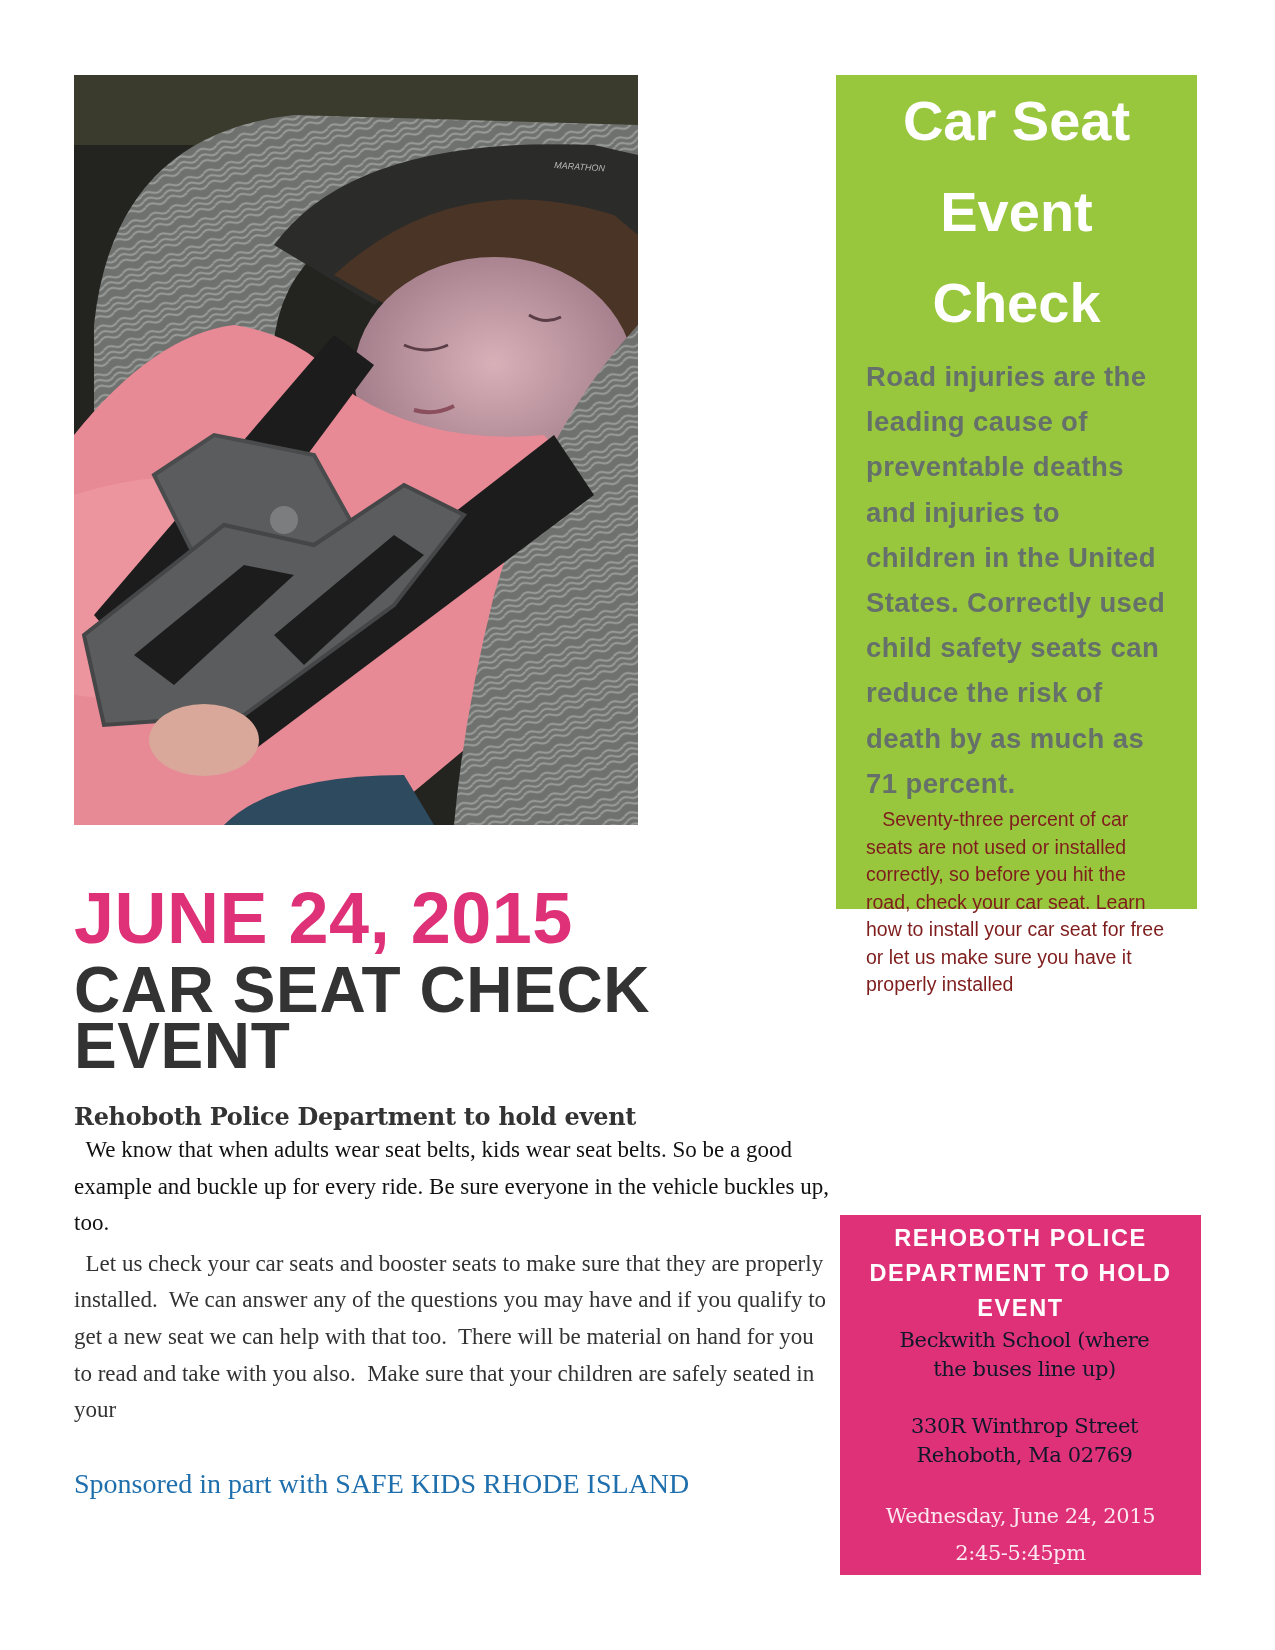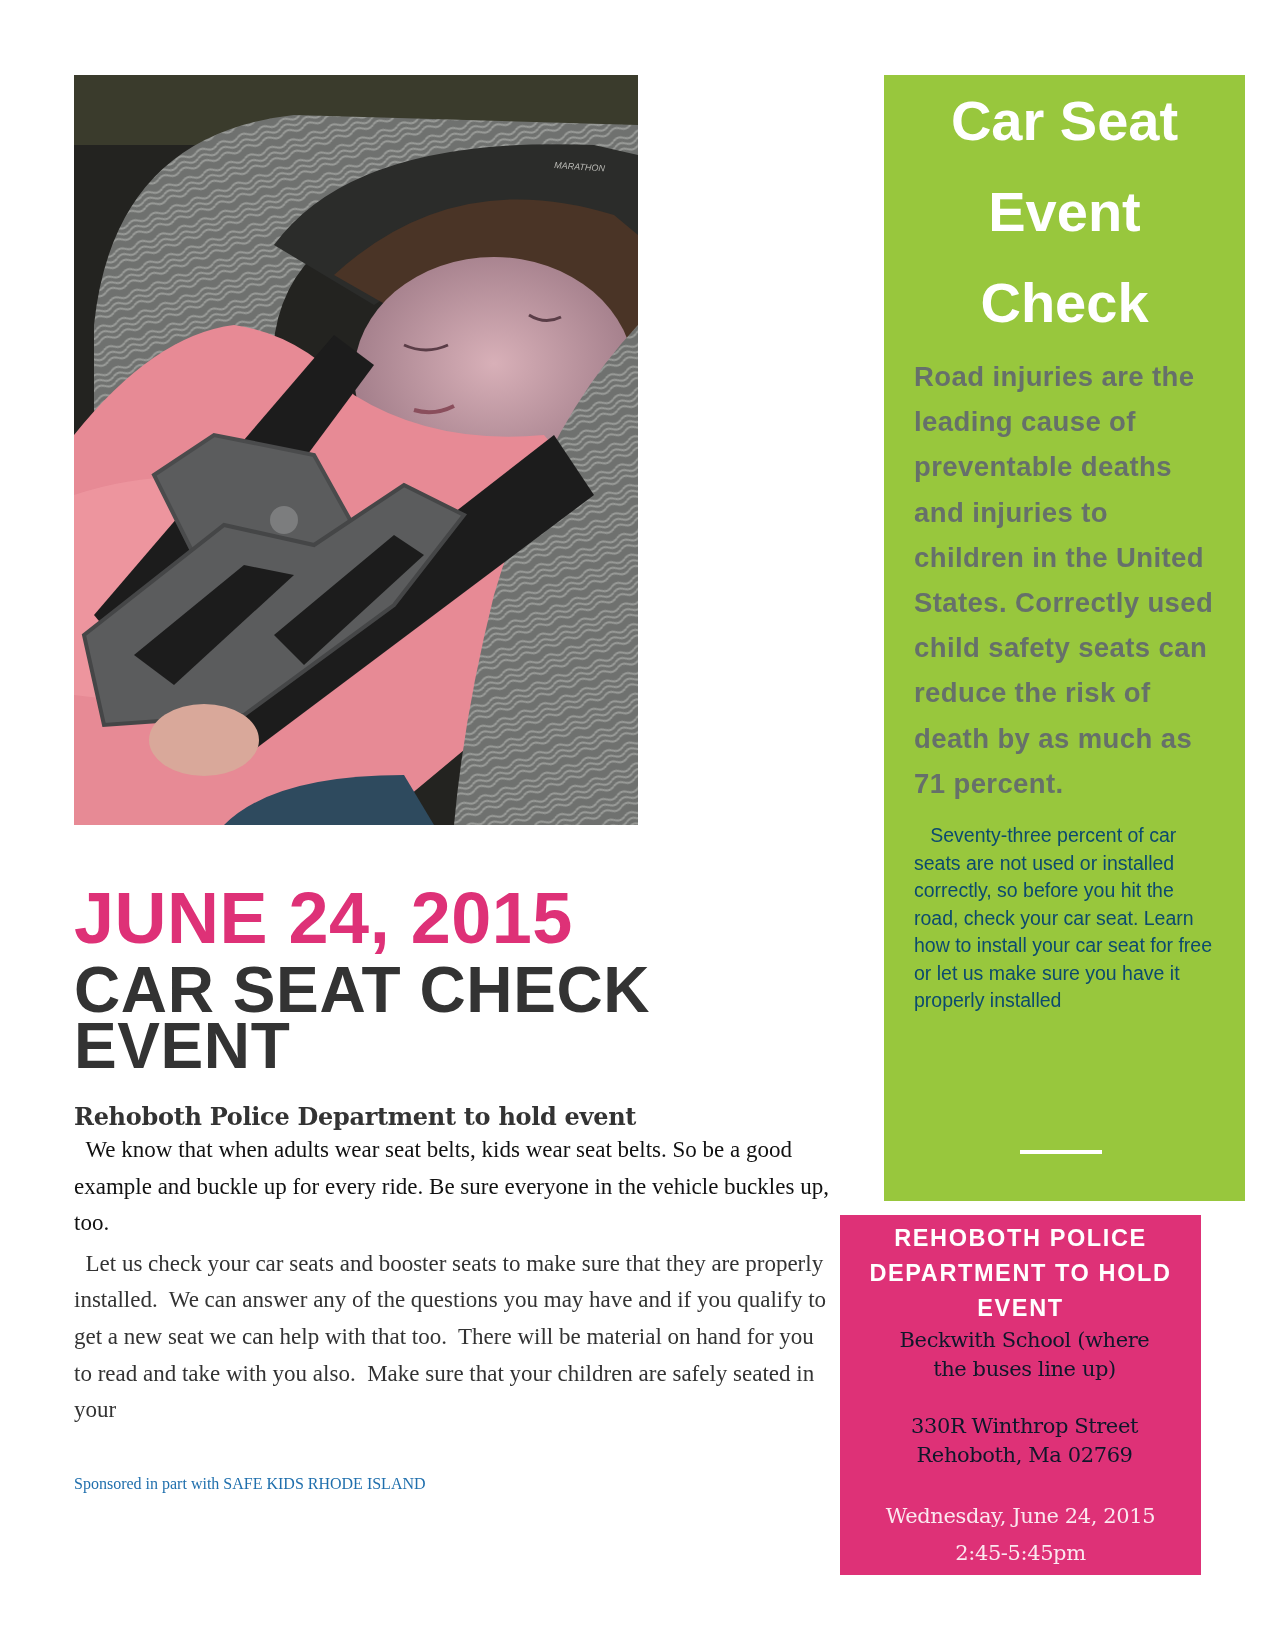--- a/index.html
+++ b/index.html
@@ -25,41 +25,41 @@
     font-family: "DejaVu Serif", serif; font-weight: bold;
     font-size: 24px; line-height: 30px; color: #333333; margin-top: 28px;
     letter-spacing: -0.3px;
   }
   .body-para {
     font-family: "Liberation Serif", serif; font-size: 23px; line-height: 36.6px;
     color: #333333; margin-top: 4px;
   }
   .body-para.dark { color: #111111; margin-top: 0; }
   .sponsor {
-    font-family: "Liberation Serif", serif; font-size: 16px; line-height: 30px;
+    font-family: "Liberation Serif", serif; font-size: 28px; line-height: 30px;
     color: #1f6fad; margin-top: 40px;
   }
 
   .green-box {
-    position: absolute; left: 884px; top: 75px; width: 361px; height: 1126px;
+    position: absolute; left: 836px; top: 75px; width: 361px; height: 834px;
     background: #98c73d;
   }
   .green-title {
     font-family: "Liberation Sans", sans-serif; font-weight: bold; color: #ffffff;
     font-size: 56px; line-height: 91px; text-align: center; margin-top: 0px;
     padding-top: 0px;
   }
   .green-lead {
     font-family: Liberation Sans, sans-serif; font-weight: bold; color: #66706a;
     font-size: 27.5px; line-height: 45.2px; padding: 0 20px 0 30px; letter-spacing: 0.4px;
     margin-top: 6px;
   }
   .green-body {
-    font-family: "Liberation Sans", sans-serif; color: #0c4a6e;
-    font-size: 19.5px; line-height: 27.5px; padding: 0 22px 0 30px; margin-top: 16px;
+    font-family: "Liberation Sans", sans-serif; color: #7f1d1d;
+    font-size: 19.5px; line-height: 27.5px; padding: 0 22px 0 30px; margin-top: 0px;
   }
   .green-divider {
     position: absolute; left: 136px; top: 1075px; width: 82px; height: 4px; background: #ffffff;
   }
 
   .pink-box {
     position: absolute; left: 840px; top: 1215px; width: 361px; height: 360px;
     background: #de3177; text-align: center; color: #ffffff;
   }
   .pink-title {

